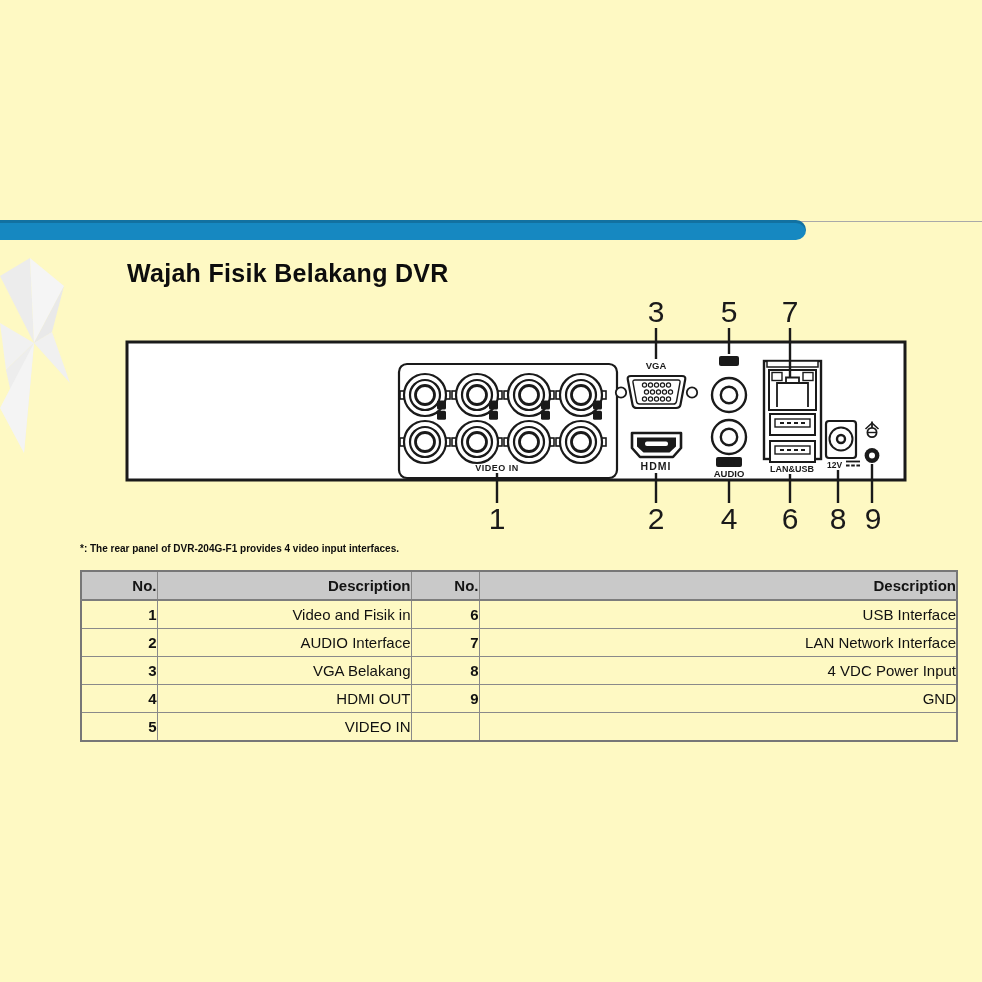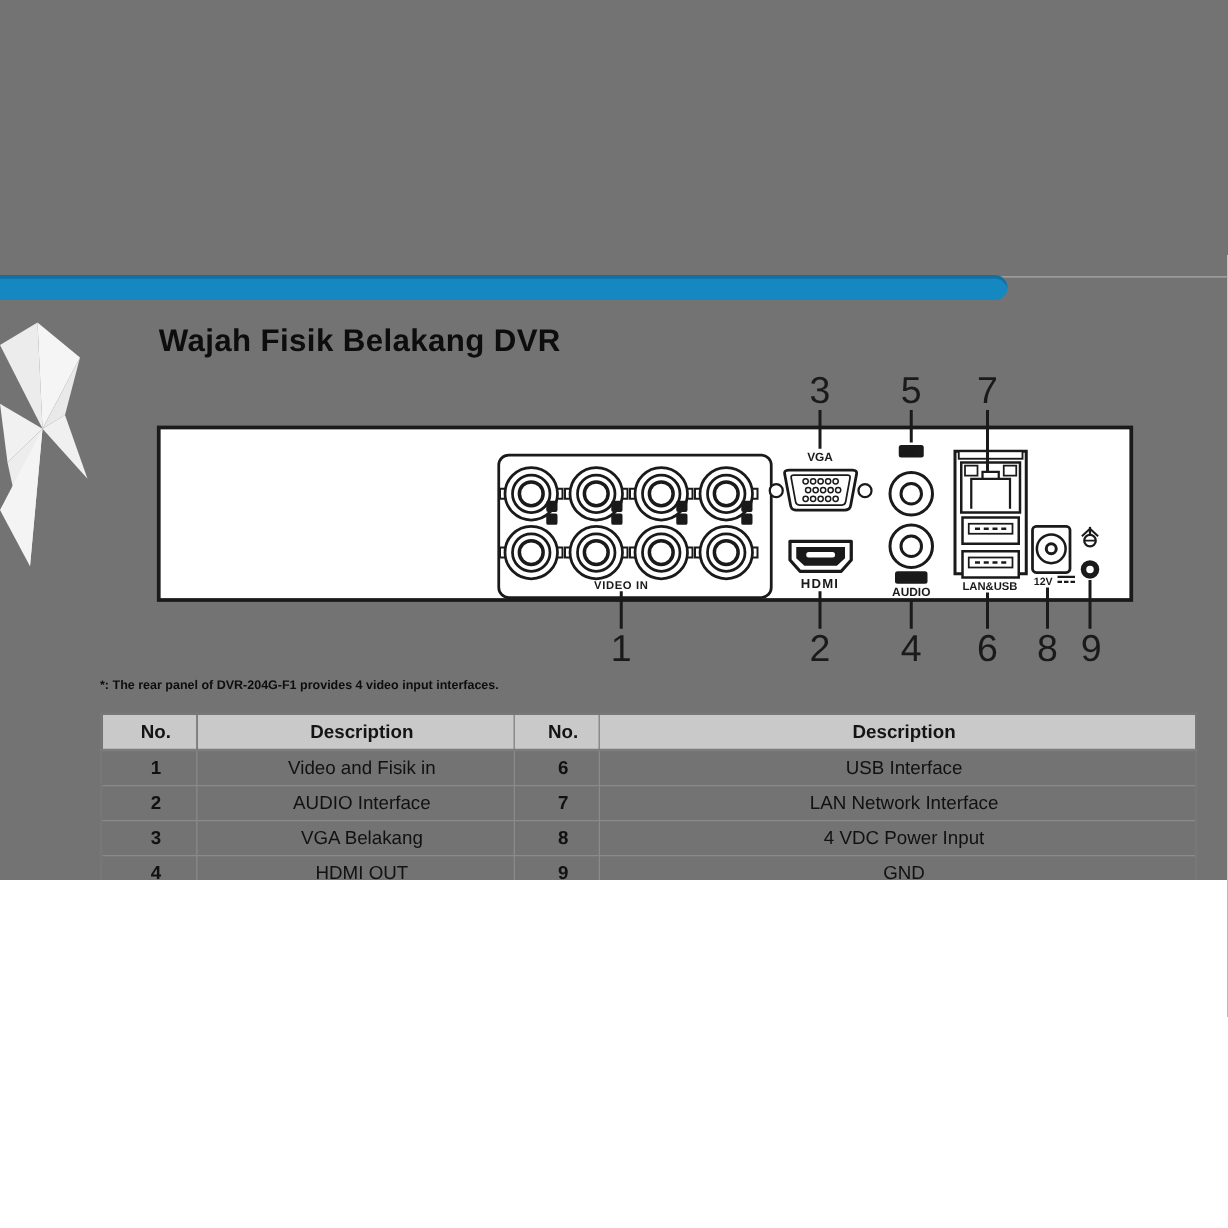--- a/index.html
+++ b/index.html
@@ -1,16 +1,16 @@
 <!DOCTYPE html>
 <html><head>
 <meta charset="utf-8">
 <style>
   html,body{margin:0;padding:0;background:#ffffff;}
-  .page{position:relative;width:982px;height:704px;background:#737373;overflow:hidden;
+  .page{position:relative;width:982px;height:982px;background:#fef9c3;overflow:hidden;
         font-family:"Liberation Sans",sans-serif;color:#111;}
   
   .top-rule{position:absolute;left:0;top:221px;width:982px;height:1px;background:#a9a9a9;}
   .accent-bar{position:absolute;left:0;top:220px;width:806px;height:20px;background:#1688c1;
               border-radius:0 10px 10px 0;box-shadow:inset 0 3px 0 rgba(10,60,90,.30);}
   
   .watermark{position:absolute;left:0;top:248px;}
   
   .page-title{position:absolute;left:127px;top:259px;font-size:25px;font-weight:bold;
               letter-spacing:.3px;color:#0d0d0d;}
@@ -21,21 +21,21 @@
   .diagram text{font-family:"Liberation Sans",sans-serif;fill:#1a1a1a;}
   .callout-num{font-size:30px;text-anchor:middle;}
   .port-label{font-weight:bold;text-anchor:middle;}
   .badge-txt{fill:#ffffff;font-weight:bold;text-anchor:middle;}
   
   .note{position:absolute;left:80px;top:543px;font-size:10px;font-weight:bold;color:#0d0d0d;}
   
   table.legend{position:absolute;left:80px;top:570px;width:876px;border-collapse:collapse;
                table-layout:fixed;font-size:15px;}
   table.legend th,table.legend td{border:1.5px solid #8a8a8a;height:27px;padding:0 0 0 11px;
-               text-align:center;vertical-align:middle;overflow:hidden;white-space:nowrap;}
+               text-align:right;vertical-align:middle;overflow:hidden;white-space:nowrap;}
   table.legend{border:2px solid #777;}
   table.legend thead th{background:#c9c9c9;font-weight:bold;color:#141414;
                border-bottom:2px solid #7d7d7d;}
   td.no-cell{font-weight:bold;}
 </style>
 </head>
 <body>
 
 <div class="page">
 

